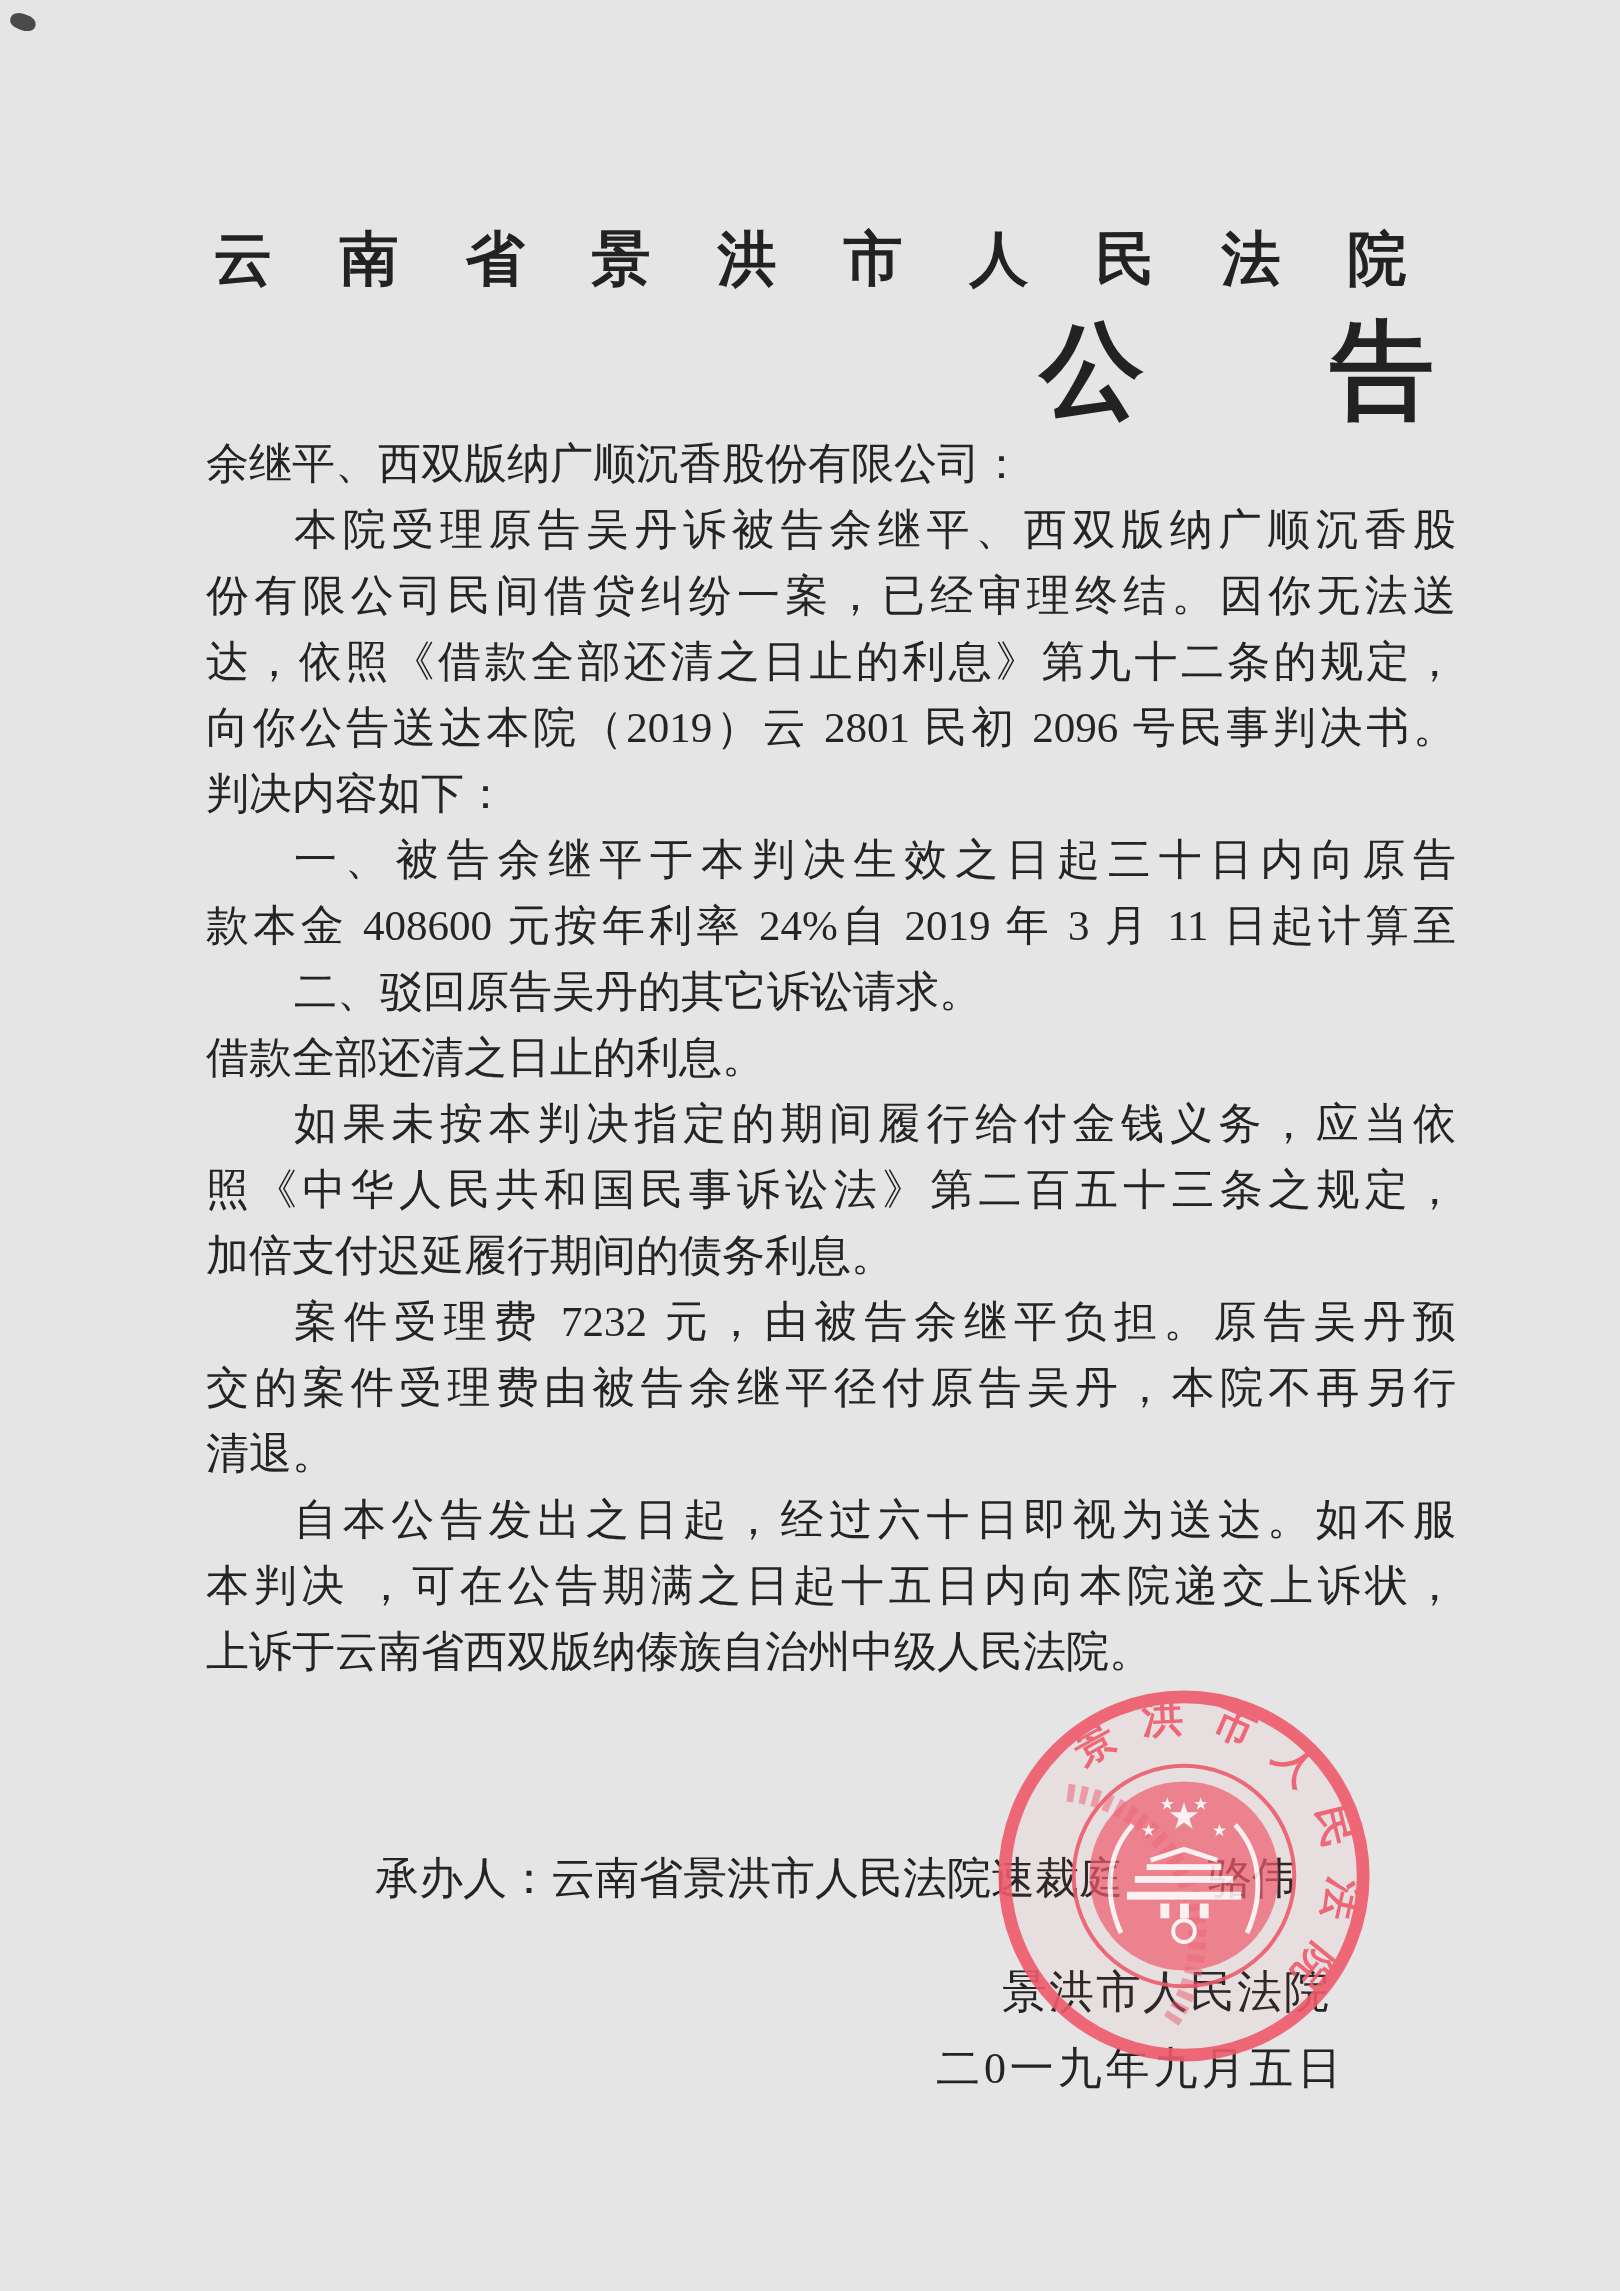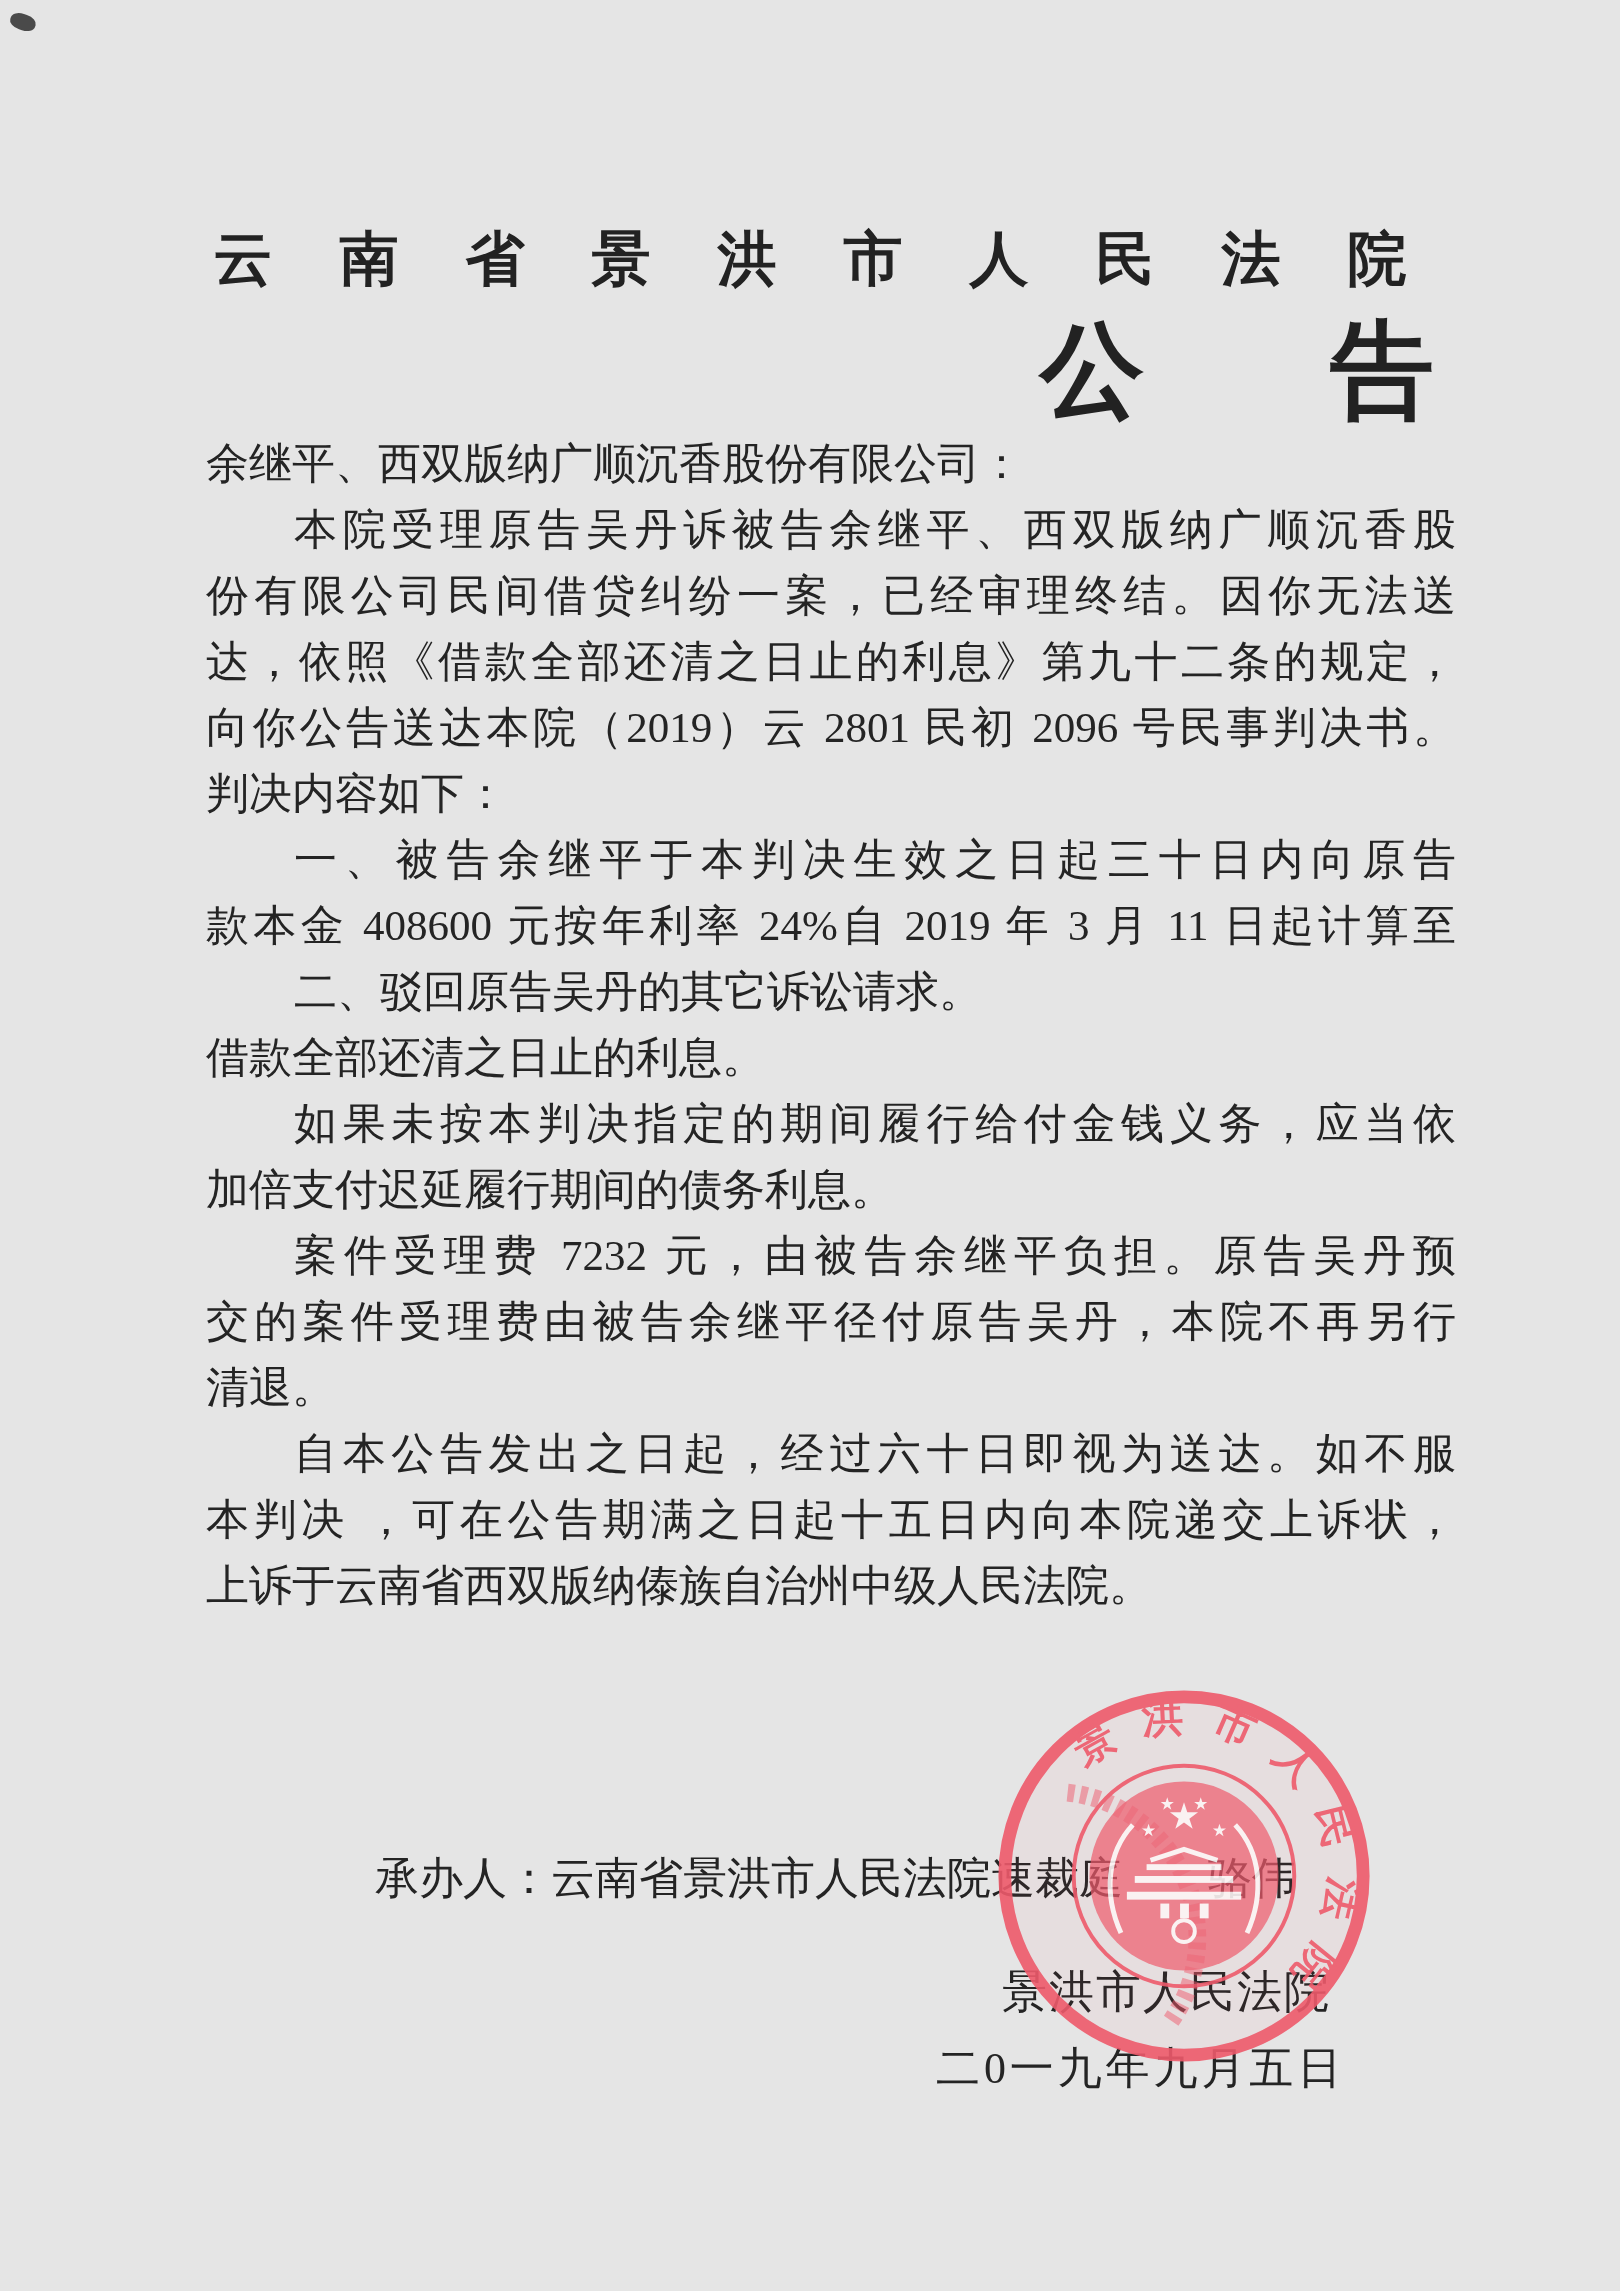--- a/index.html
+++ b/index.html
@@ -92,20 +92,21 @@
       <div class="line indent fill">本院受理原告吴丹诉被告余继平、西双版纳广顺沉香股</div>
       <div class="line fill">份有限公司民间借贷纠纷一案，已经审理终结。因你无法送</div>
       <div class="line fill">达，依照《借款全部还清之日止的利息》第九十二条的规定，</div>
       <div class="line fill">向你公告送达本院（2019）云 2801 民初 2096 号民事判决书。</div>
       <div class="line">判决内容如下：</div>
       <div class="line indent fill">一、被告余继平于本判决生效之日起三十日内向原告</div>
       <div class="line fill">款本金 408600 元按年利率 24%自 2019 年 3 月 11 日起计算至</div>
       <div class="line indent">二、驳回原告吴丹的其它诉讼请求。</div>
       <div class="line">借款全部还清之日止的利息。</div>
       <div class="line indent fill">如果未按本判决指定的期间履行给付金钱义务，应当依</div>
+      <div class="line fill">照《中华人民共和国民事诉讼法》第二百五十三条之规定，</div>
       <div class="line">加倍支付迟延履行期间的债务利息。</div>
       <div class="line indent fill">案件受理费 7232 元，由被告余继平负担。原告吴丹预</div>
       <div class="line fill">交的案件受理费由被告余继平径付原告吴丹，本院不再另行</div>
       <div class="line">清退。</div>
       <div class="line indent fill">自本公告发出之日起，经过六十日即视为送达。如不服</div>
       <div class="line fill">本判决 ，可在公告期满之日起十五日内向本院递交上诉状，</div>
       <div class="line">上诉于云南省西双版纳傣族自治州中级人民法院。</div>
     </div>
 
   <div class="undertaker">

